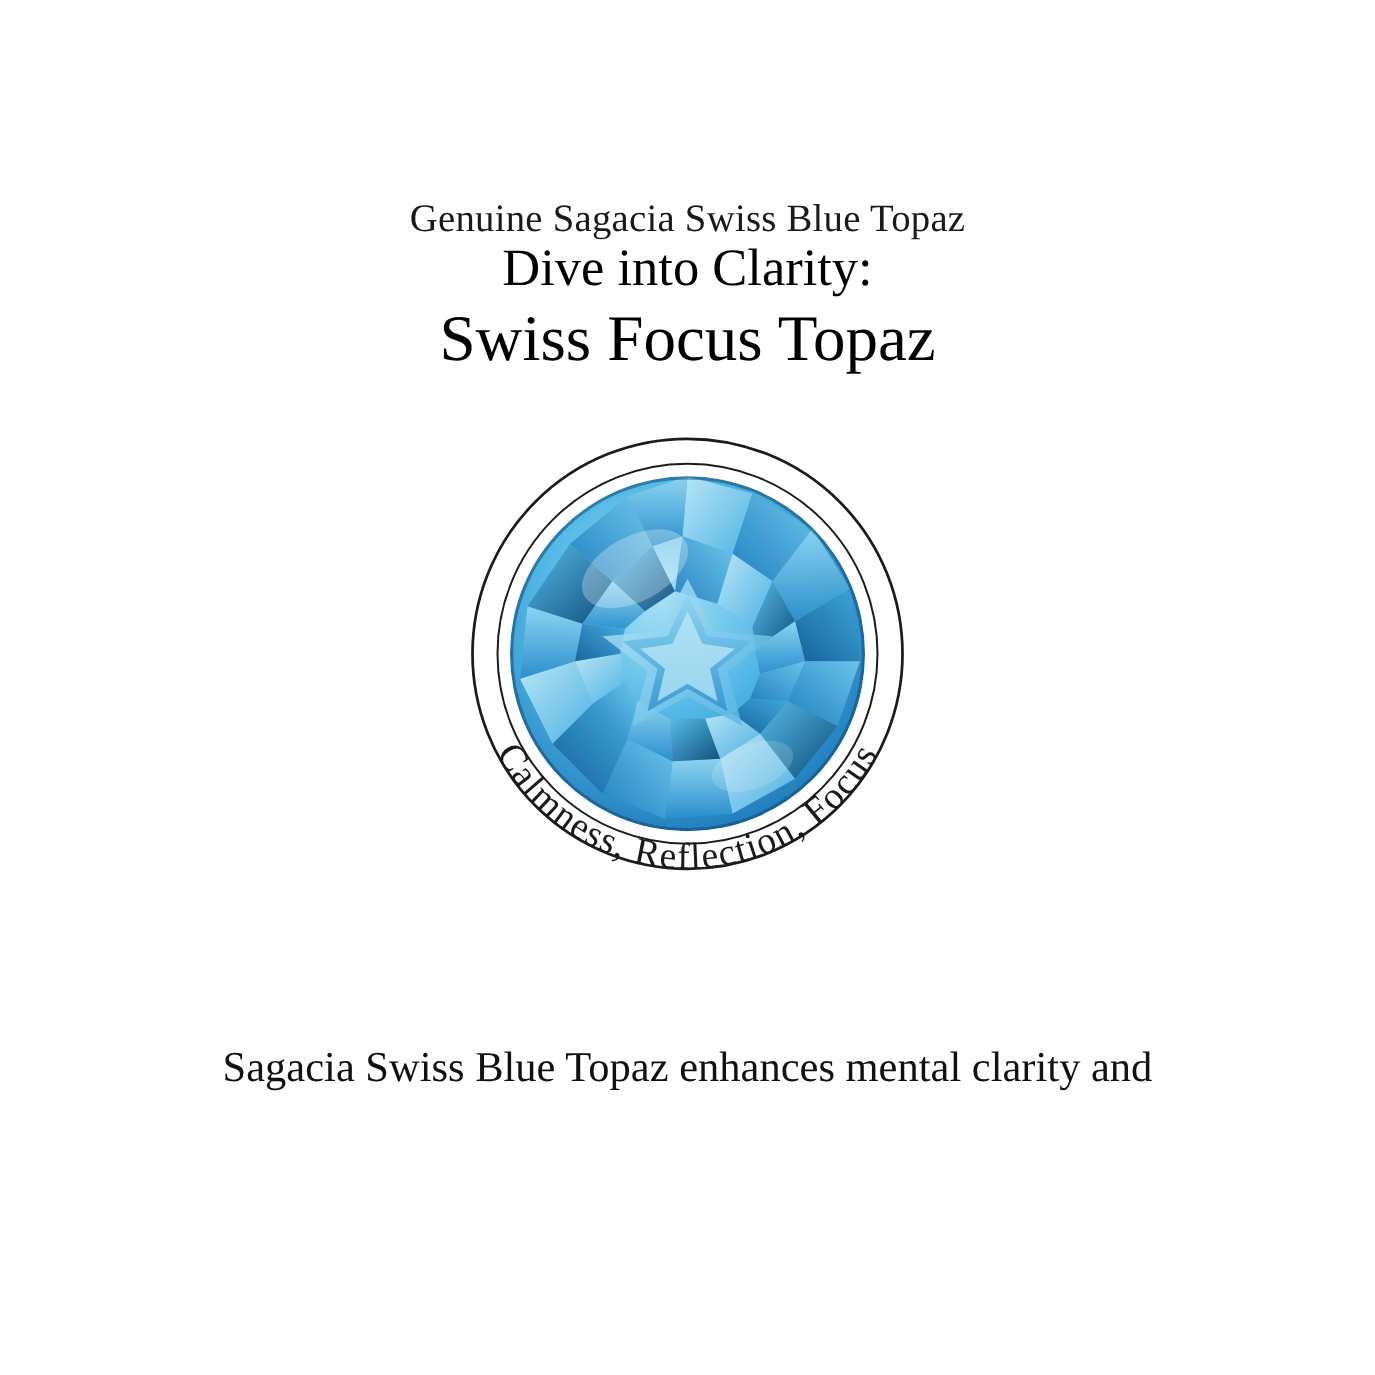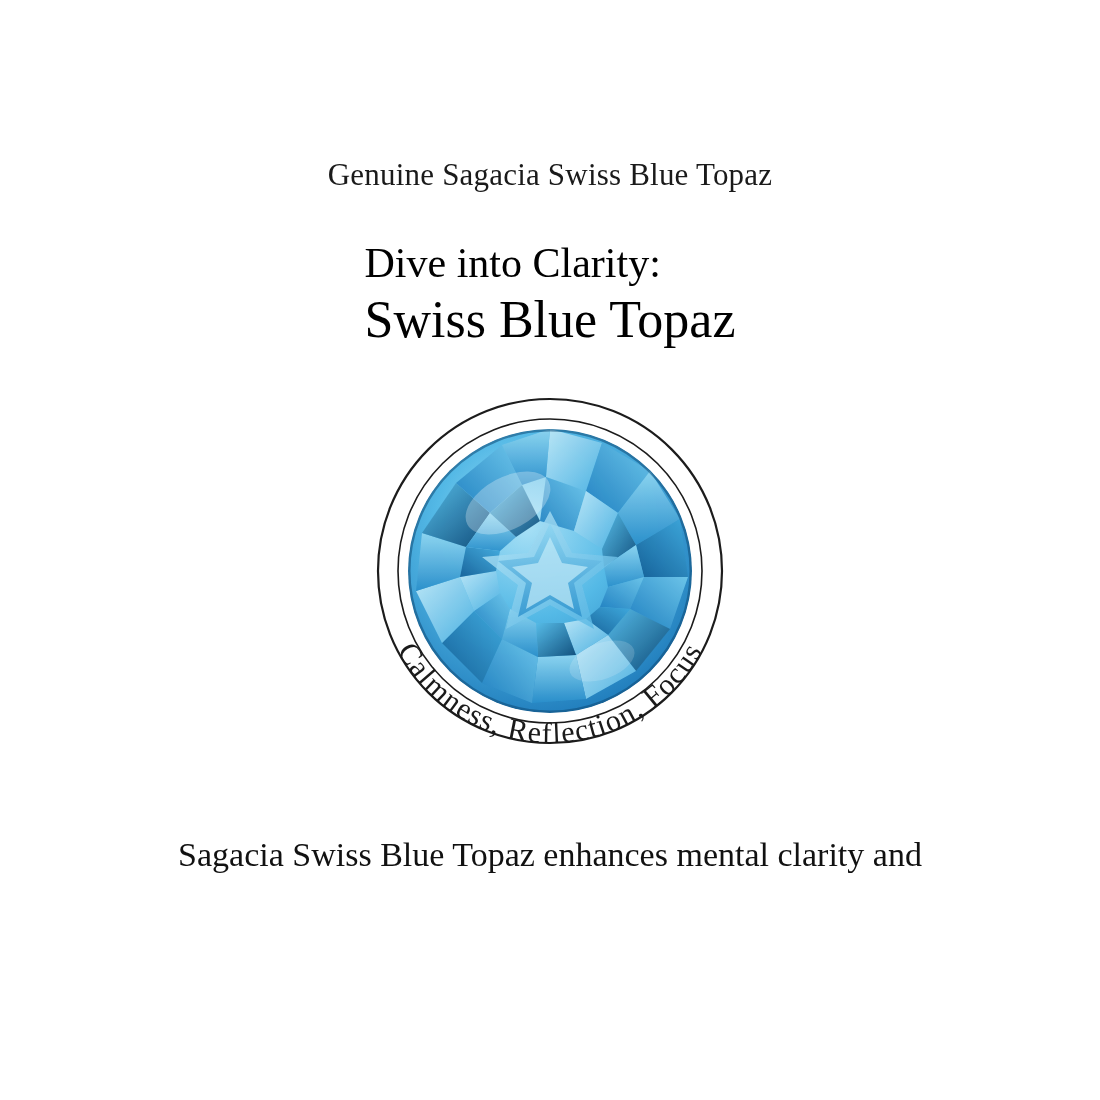--- a/index.html
+++ b/index.html
@@ -26,21 +26,21 @@
   }
   .eyebrow {
     margin-top: 158px;
     font-size: 31px;
     letter-spacing: 0.2px;
     color: #1a1a1a;
     text-align: center;
     line-height: 1.1;
   }
   .headline {
-    margin-top: 48px;
+    text-align: center;
     color: #000000;
   }
   .headline .line1 {
     display: block;
     font-size: 42px;
     line-height: 1.12;
   }
   .headline .line2 {
     display: block;
     font-size: 52px;
@@ -85,21 +85,21 @@
 </style>
 </head>
 <body>
 
 <div class="page">
 
   <div class="eyebrow">Genuine Sagacia Swiss Blue Topaz</div>
 
   <div class="headline">
     <span class="line1">Dive into Clarity:</span>
-    <span class="line2">Swiss Blue Topaz</span>
+    <span class="line2">Swiss Focus Topaz</span>
   </div>
 
   <div class="emblem">
     <svg width="400" height="400" viewBox="0 0 400 400">
       <defs>
         <path id="captionArc" d="M 28 200 A 172 172 0 0 0 372 200"></path>
 
         <radialGradient id="gemBase" cx="42%" cy="34%" r="72%">
           <stop offset="0%" stop-color="#a9e1f6"></stop>
           <stop offset="45%" stop-color="#54b9e6"></stop>

